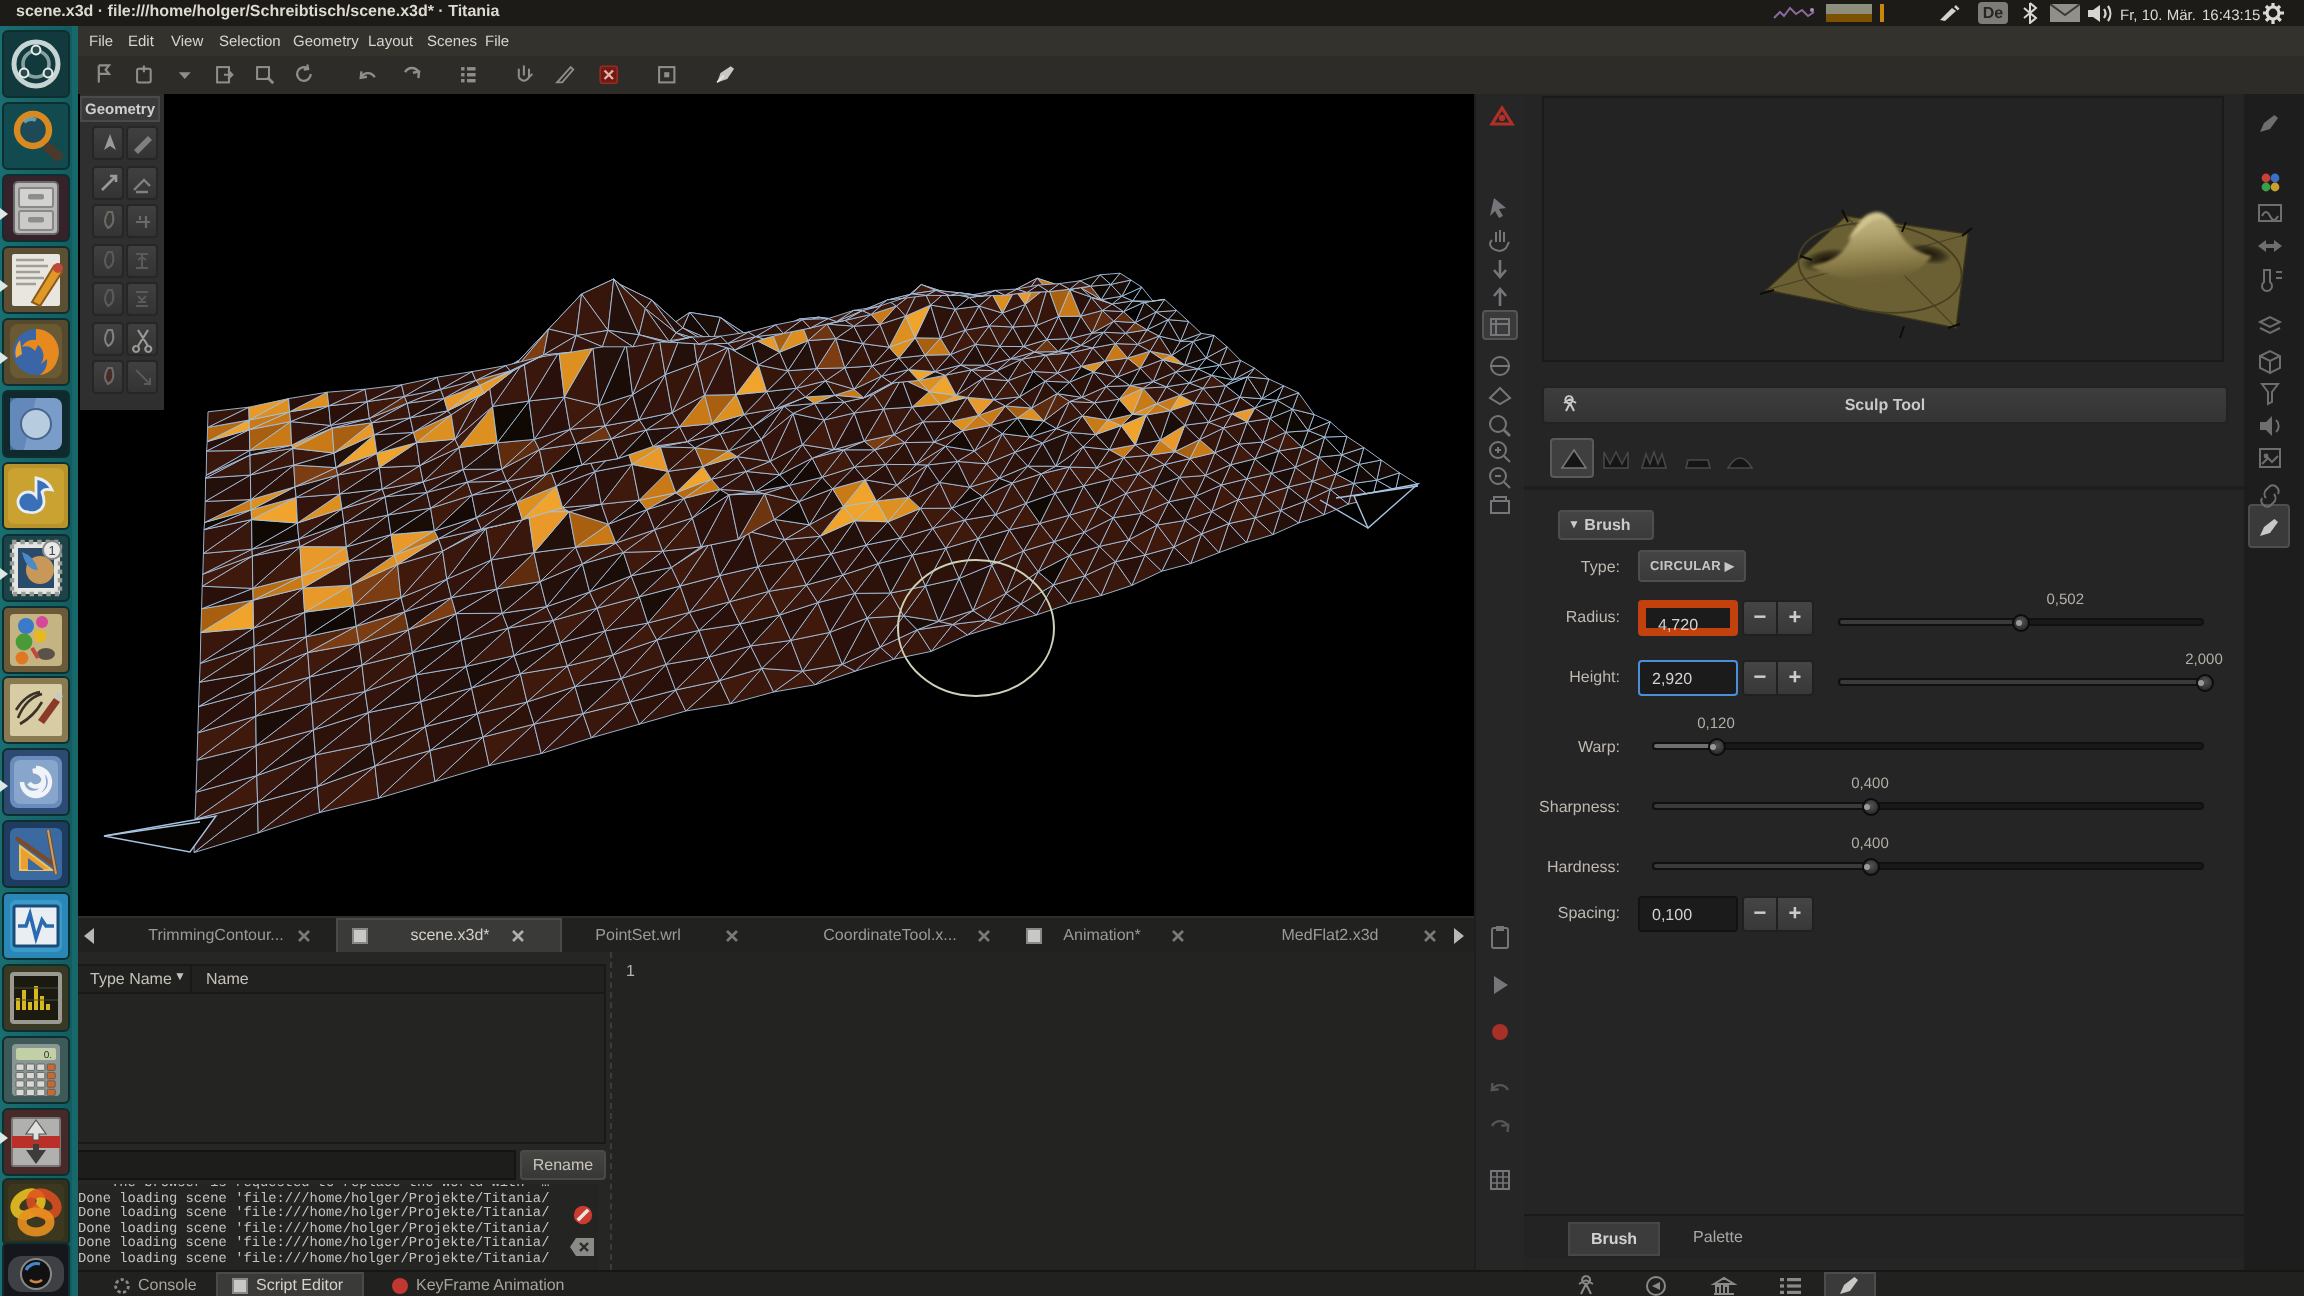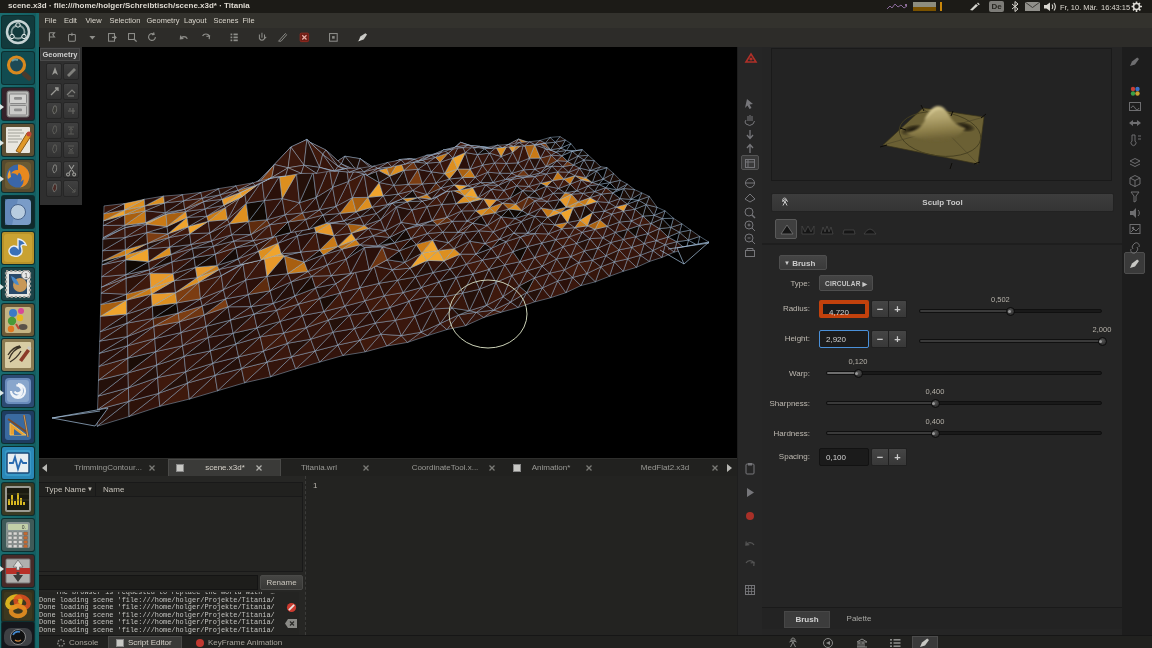--- a/index.html
+++ b/index.html
@@ -1788,21 +1788,21 @@
     <div class="abs" style="left:27px;top:4px;width:90px;text-align:center;font-size:8px;color:#9a9a96;white-space:nowrap;overflow:hidden">TrimmingContour...</div>
     <svg class="abs" style="left:112px;top:5px" width="8" height="8">
       <path d="M1.5 1.5 l5 5 m0 -5 l-5 5" stroke="#7a7a76" stroke-width="1.3"></path>
     </svg>
     <div class="abs" style="left:132px;top:0;width:113px;height:18px;background:#3a3a38;border:1px solid #4a4a48"></div>
     <div class="abs" style="left:144px;top:4px;width:90px;text-align:center;font-size:8px;color:#d6d2ca;white-space:nowrap;overflow:hidden">scene.x3d*</div>
     <div class="abs" style="left:140px;top:5px;width:8px;height:8px;background:#c8c8c4;border:1px solid #888"></div>
     <svg class="abs" style="left:219px;top:5px" width="8" height="8">
       <path d="M1.5 1.5 l5 5 m0 -5 l-5 5" stroke="#b0b0ac" stroke-width="1.3"></path>
     </svg>
-    <div class="abs" style="left:238px;top:4px;width:90px;text-align:center;font-size:8px;color:#9a9a96;white-space:nowrap;overflow:hidden">Titania.wrl</div>
+    <div class="abs" style="left:238px;top:4px;width:90px;text-align:center;font-size:8px;color:#9a9a96;white-space:nowrap;overflow:hidden">PointSet.wrl</div>
     <svg class="abs" style="left:326px;top:5px" width="8" height="8">
       <path d="M1.5 1.5 l5 5 m0 -5 l-5 5" stroke="#7a7a76" stroke-width="1.3"></path>
     </svg>
     <div class="abs" style="left:364px;top:4px;width:90px;text-align:center;font-size:8px;color:#9a9a96;white-space:nowrap;overflow:hidden">CoordinateTool.x...</div>
     <svg class="abs" style="left:452px;top:5px" width="8" height="8">
       <path d="M1.5 1.5 l5 5 m0 -5 l-5 5" stroke="#7a7a76" stroke-width="1.3"></path>
     </svg>
     <div class="abs" style="left:470px;top:4px;width:90px;text-align:center;font-size:8px;color:#9a9a96;white-space:nowrap;overflow:hidden">Animation*</div>
     <div class="abs" style="left:477px;top:5px;width:8px;height:8px;background:#c8c8c4;border:1px solid #888"></div>
     <svg class="abs" style="left:549px;top:5px" width="8" height="8">
@@ -1910,21 +1910,21 @@
  <div class="abs" style="left:2px;top:232px;width:46px;text-align:right;color:#beb9b1;font-size:8px">Type:</div>
  <div class="abs" style="left:57px;top:228px;width:54px;height:16px;background:linear-gradient(#444,#3a3a3a);border:1px solid #4e4e4e;border-radius:2px;color:#c6c6c6;font-size:6.5px;font-weight:bold;line-height:15px;white-space:nowrap"><span style="margin-left:5px;letter-spacing:0.2px">CIRCULAR</span><span class="abs" style="right:5px;top:0.5px;font-size:6px">▶</span></div>
 <div class="abs" style="left:2px;top:257px;width:46px;text-align:right;color:#beb9b1;font-size:8px">Radius:</div>
     <div class="abs" style="left:57px;top:253px;width:50px;height:18px;background:#1b1b1b;border:4px solid #c2410c;border-radius:2px;color:#d2d2d2;font-size:8px;line-height:17px"><span style="margin-left:6px">4,720</span></div>
     <div class="abs" style="left:109px;top:253px;width:18px;height:18px;background:linear-gradient(#454545,#383838);border:1px solid #202020;border-radius:2px 0 0 2px;color:#cccccc;font-size:11px;font-weight:bold;text-align:center;line-height:16px">−</div>
     <div class="abs" style="left:127px;top:253px;width:18px;height:18px;background:linear-gradient(#454545,#383838);border:1px solid #202020;border-left:none;border-radius:0 2px 2px 0;color:#cccccc;font-size:11px;font-weight:bold;text-align:center;line-height:16px">+</div>
     <div class="abs" style="left:157px;top:262px;width:183px;height:4px;background:#191919;border:1px solid #101010;border-radius:2px"></div>
     <div class="abs" style="left:157px;top:262px;width:92px;height:4px;background:#3a3a3a;border:1px solid #101010;border-radius:2px"></div>
     <div class="abs" style="left:244px;top:259.5px;width:9px;height:9px;background:radial-gradient(circle at 50% 40%,#555 0%,#2e2e2e 70%);border:1px solid #0c0c0c;border-radius:50%"></div>
     <div class="abs" style="left:246px;top:262.5px;width:3px;height:3px;background:#999;border-radius:50%"></div>
-    <div class="abs" style="left:229px;top:248px;width:40px;text-align:left;font-size:7.5px;color:#b4b0a8">0,502</div>
+    <div class="abs" style="left:240px;top:248px;width:40px;text-align:right;font-size:7.5px;color:#b4b0a8">0,502</div>
     <div class="abs" style="left:2px;top:287px;width:46px;text-align:right;color:#beb9b1;font-size:8px">Height:</div>
     <div class="abs" style="left:57px;top:283px;width:50px;height:18px;background:#1b1b1b;border:1px solid #4a90d9;border-radius:2px;color:#d2d2d2;font-size:8px;line-height:17px"><span style="margin-left:6px">2,920</span></div>
     <div class="abs" style="left:109px;top:283px;width:18px;height:18px;background:linear-gradient(#454545,#383838);border:1px solid #202020;border-radius:2px 0 0 2px;color:#cccccc;font-size:11px;font-weight:bold;text-align:center;line-height:16px">−</div>
     <div class="abs" style="left:127px;top:283px;width:18px;height:18px;background:linear-gradient(#454545,#383838);border:1px solid #202020;border-left:none;border-radius:0 2px 2px 0;color:#cccccc;font-size:11px;font-weight:bold;text-align:center;line-height:16px">+</div>
     <div class="abs" style="left:157px;top:292px;width:183px;height:4px;background:#191919;border:1px solid #101010;border-radius:2px"></div>
     <div class="abs" style="left:157px;top:292px;width:183px;height:4px;background:#3a3a3a;border:1px solid #101010;border-radius:2px"></div>
     <div class="abs" style="left:336px;top:289.5px;width:9px;height:9px;background:radial-gradient(circle at 50% 40%,#555 0%,#2e2e2e 70%);border:1px solid #0c0c0c;border-radius:50%"></div>
     <div class="abs" style="left:337px;top:292.5px;width:3px;height:3px;background:#999;border-radius:50%"></div>
     <div class="abs" style="left:320px;top:278px;width:40px;text-align:center;font-size:7.5px;color:#b4b0a8">2,000</div>
     <div class="abs" style="left:2px;top:322px;width:46px;text-align:right;color:#beb9b1;font-size:8px">Warp:</div>

